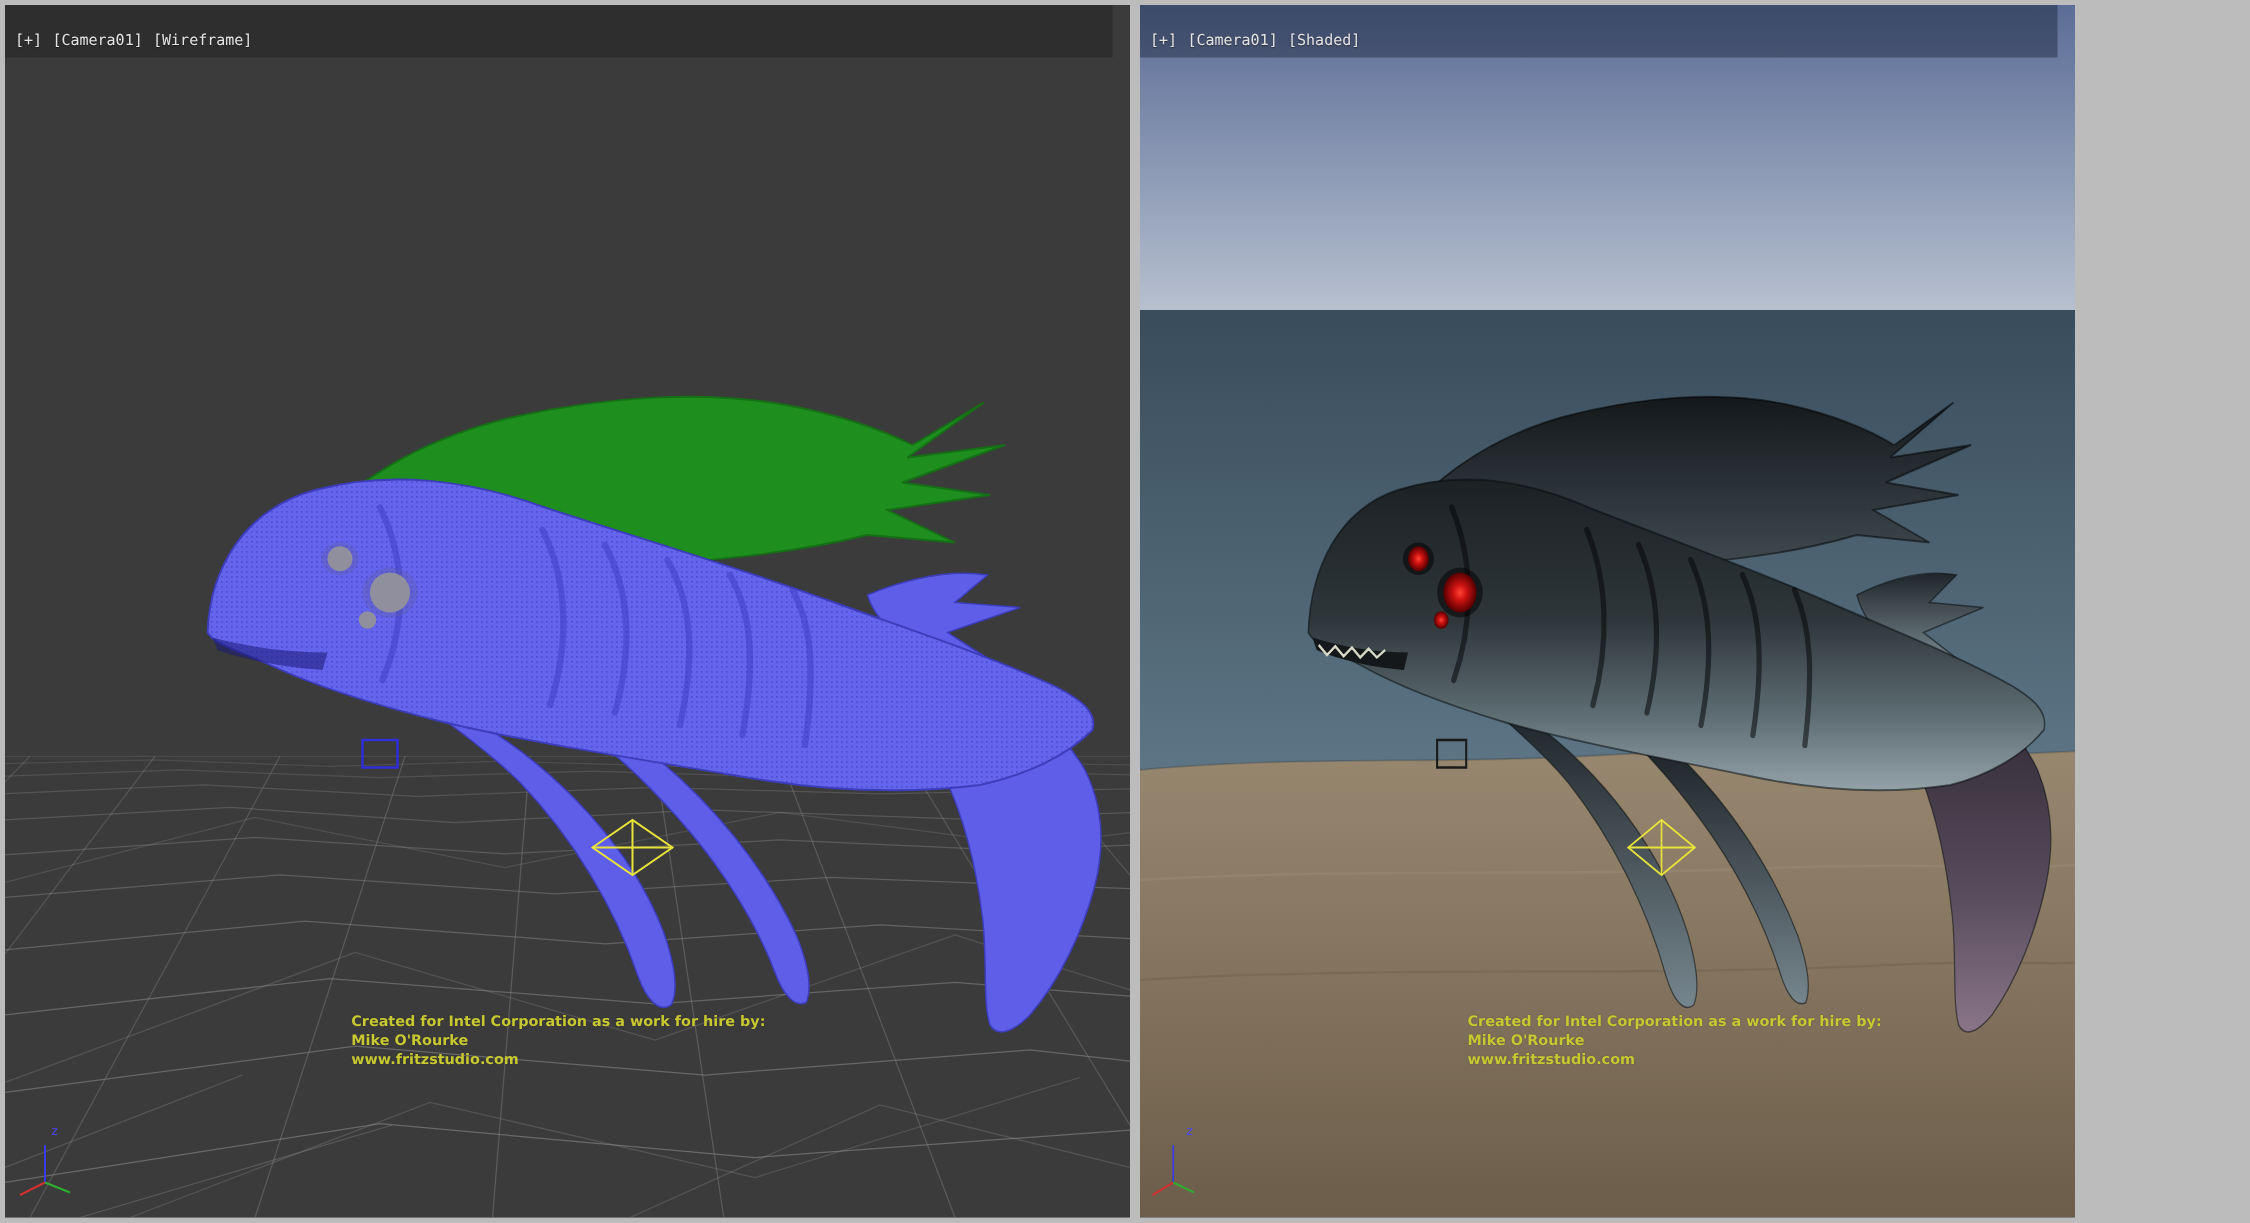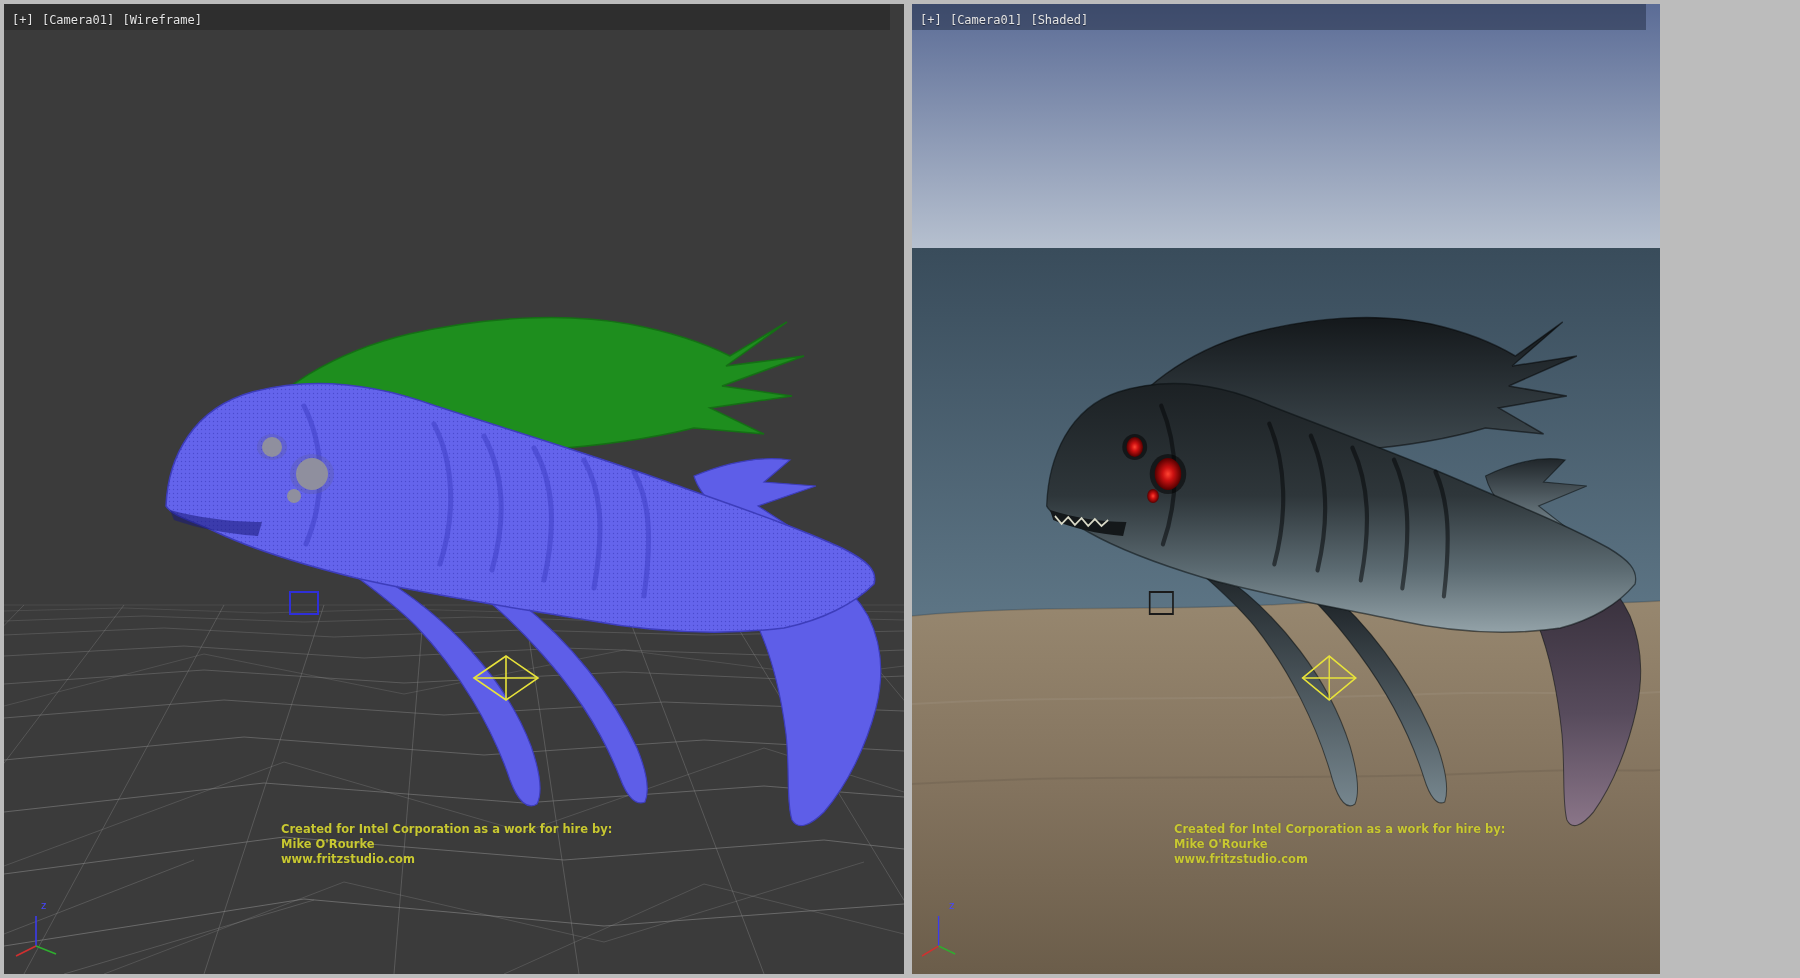--- a/index.html
+++ b/index.html
@@ -41,33 +41,32 @@
     --fish-ribs:rgba(6,8,10,0.55);
     --helper-rect:#1a1a1a;
   }
   .divider{
     position:absolute;left:904px;top:0;width:8px;height:978px;
     background:#bcbcbc;cursor:col-resize;
   }
   svg.scene{position:absolute;left:0;top:0;width:100%;height:100%;display:block;}
   .vp-label{
     position:absolute;left:0;top:0;right:14px;height:26px;
-    box-sizing:border-box;padding:9px 8px;
+    box-sizing:border-box;padding:21px 8px;
     font:12px "DejaVu Sans Mono",monospace;color:#e4e4e4;
     letter-spacing:0;z-index:6;text-shadow:0 1px 1px rgba(0,0,0,0.45);
   }
   .vp-wire .vp-label{background:rgba(0,0,0,0.22);}
   .vp-shaded .vp-label{background:rgba(18,28,48,0.42);}
   .vp-label span{margin-right:1px;cursor:pointer;}
   .annotation{
     position:absolute;top:806px;z-index:5;
     color:#c8c832;font:bold 11.5px "DejaVu Sans",sans-serif;
     line-height:1.3;white-space:nowrap;
     text-shadow:0 0 1px rgba(0,0,0,0.35);
-    margin-top:12px;
   }
   .vp-wire .annotation{left:277px;}
   .vp-shaded .annotation{left:262px;}
   .z-label{
     position:absolute;left:37px;top:896px;z-index:5;
     color:#4646ff;font:10px "DejaVu Sans",sans-serif;
   }
   .hidden-defs{position:absolute;width:0;height:0;overflow:hidden;}
 </style>
 </head>

